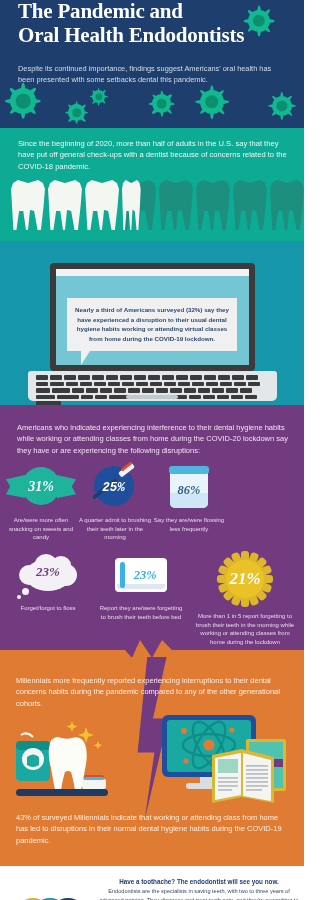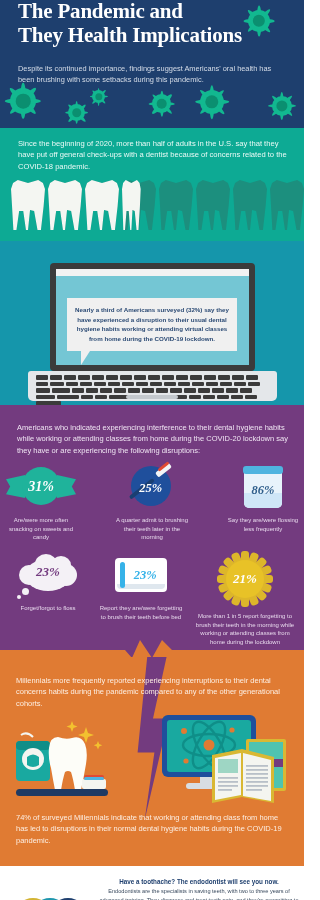--- a/index.html
+++ b/index.html
@@ -267,23 +267,23 @@
   }
 </style>
 </head>
 <body>
 
 <div class="page">
 
   <section class="hero">
     <div class="hero-title">
       <span>The Pandemic and</span>
-      <span>They Health Implications</span>
+      <span>Oral Health Endodontists</span>
     </div>
-    <div class="hero-sub">Despite its continued importance, findings suggest Americans' oral health has been brushing with some setbacks during this pandemic.</div>
+    <div class="hero-sub">Despite its continued importance, findings suggest Americans' oral health has been presented with some setbacks dental this pandemic.</div>
 
     <div class="germ" style="left:248px; top:10px; width:22px; height:22px;">
         <i style="width:22px;height:22px;">
           <u></u>
         </i>
         <b></b>
       </div>
     <div class="germ" style="left:10px; top:88px; width:26px; height:26px;">
         <i style="width:26px;height:26px;">
           <u></u>
@@ -423,21 +423,21 @@
         <i style="width:12px"></i>
         <i style="width:12px"></i>
         <i style="width:25px"></i>
     </div>
     <div class="trackpad"></div>
   </section>
 
   <section class="purple-sec">
     <div class="purple-copy">Americans who indicated experiencing interference to their dental hygiene habits while working or attending classes from home during the COVID-20 lockdown say they have or are experiencing the following disruptions:</div>
 
-    <div class="stat-row" style="left:4px; top:58px; width:296px; justify-content:space-between;">
+    <div class="stat-row" style="left:4px; top:58px; width:296px; ">
 
       <div class="stat" style="width:74px;">
         <div class="stat-icon">
           <div class="candy">
             <div class="wl"></div>
               <div class="ball"></div>
               <div class="wr"></div>
             <div class="pct" style="color:#ffffff; font-size:14px;">31%</div>
           </div>
         </div>
@@ -445,21 +445,21 @@
       </div>
 
 
       <div class="stat" style="width:74px;">
         <div class="stat-icon">
           <div class="tbc">
             <div class="circ"></div>
             <div class="handle"></div>
               <div class="brushw"></div>
               <div class="paste"></div>
-            <div class="pct" style="color:#ffffff; font-size:12.5px; left:47%; top:52%;">25%</div>
+            <div class="pct" style="color:#ffffff; font-size:12.5px; left:47%; top:52%;font-family:Liberation Mono, monospace;">25%</div>
           </div>
         </div>
         <div class="stat-cap">A quarter admit to brushing their teeth later in the morning</div>
       </div>
 
       <div class="stat" style="width:74px;">
         <div class="stat-icon">
           <div class="flossbox">
             <div class="cup"></div>
               <div class="water"></div>
@@ -508,21 +508,21 @@
               <div class="ray" style="transform:translate(-50%,-50%) rotate(0deg);"></div>
               <div class="ray" style="transform:translate(-50%,-50%) rotate(22.5deg);"></div>
               <div class="ray" style="transform:translate(-50%,-50%) rotate(45deg);"></div>
               <div class="ray" style="transform:translate(-50%,-50%) rotate(67.5deg);"></div>
               <div class="ray" style="transform:translate(-50%,-50%) rotate(90deg);"></div>
               <div class="ray" style="transform:translate(-50%,-50%) rotate(112.5deg);"></div>
               <div class="ray" style="transform:translate(-50%,-50%) rotate(135deg);"></div>
               <div class="ray" style="transform:translate(-50%,-50%) rotate(157.5deg);"></div>
             </div>
             <div class="disc"></div>
-            <div class="pct" style="color:#ffffff; font-size:13px;">21%</div>
+            <div class="pct" style="color:#ffffff; font-size:17px;">21%</div>
           </div>
         </div>
         <div class="stat-cap">More than 1 in 5 report forgetting to brush their teeth in the morning while working or attending classes from home during the lockdown</div>
       </div>
     </div>
 
     <svg class="zig" viewBox="0 0 304 26" preserveAspectRatio="none">
       <polygon points="0,26 0,18 125,18 132,26 140,8 152,26 162,8 172,18 304,18 304,26" fill="#e07b33"></polygon>
     </svg>
   </section>
@@ -600,21 +600,21 @@
           <rect x="86" y="56" width="22" height="1.8"></rect>
           <rect x="86" y="60" width="22" height="1.8"></rect>
           <rect x="86" y="64" width="22" height="1.8"></rect>
           <rect x="86" y="68" width="22" height="1.8"></rect>
           <rect x="86" y="72" width="22" height="1.8"></rect>
           <rect x="86" y="76" width="16" height="1.8"></rect>
         </g>
       </g>
     </svg>
 
-    <div class="orange-copy2">74% of surveyed Millennials indicate that working or attending class from home has led to disruptions in their normal dental hygiene habits during the COVID-19 pandemic.</div>
+    <div class="orange-copy2">43% of surveyed Millennials indicate that working or attending class from home has led to disruptions in their normal dental hygiene habits during the COVID-19 pandemic.</div>
   </section>
 
   <footer class="footer">
     <svg class="aae-logo" viewBox="0 0 92 60">
       <circle cx="27" cy="28" r="19" fill="#d3b433"></circle>
       <circle cx="44" cy="28" r="19" fill="#1e96ad"></circle>
       <circle cx="62" cy="28" r="19" fill="#1e3f6e"></circle>
       <text x="62" y="34" text-anchor="middle" fill="#ffffff" font-family="Liberation Serif, serif" font-size="20" font-style="italic">e</text>
       <text x="54" y="34" text-anchor="middle" fill="#ffffff" font-family="Liberation Sans, sans-serif" font-size="5" transform="rotate(-90 54 30)">aae</text>
     </svg>

